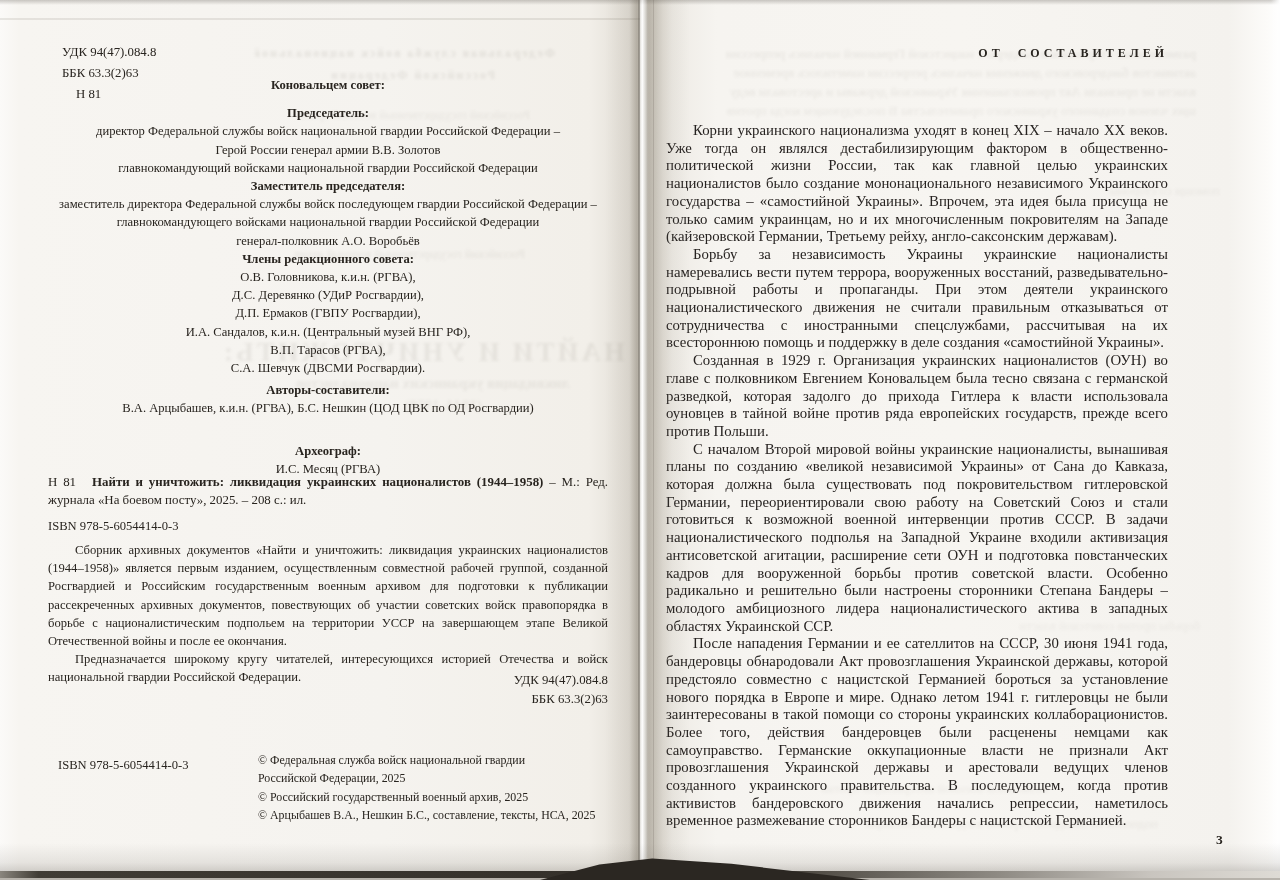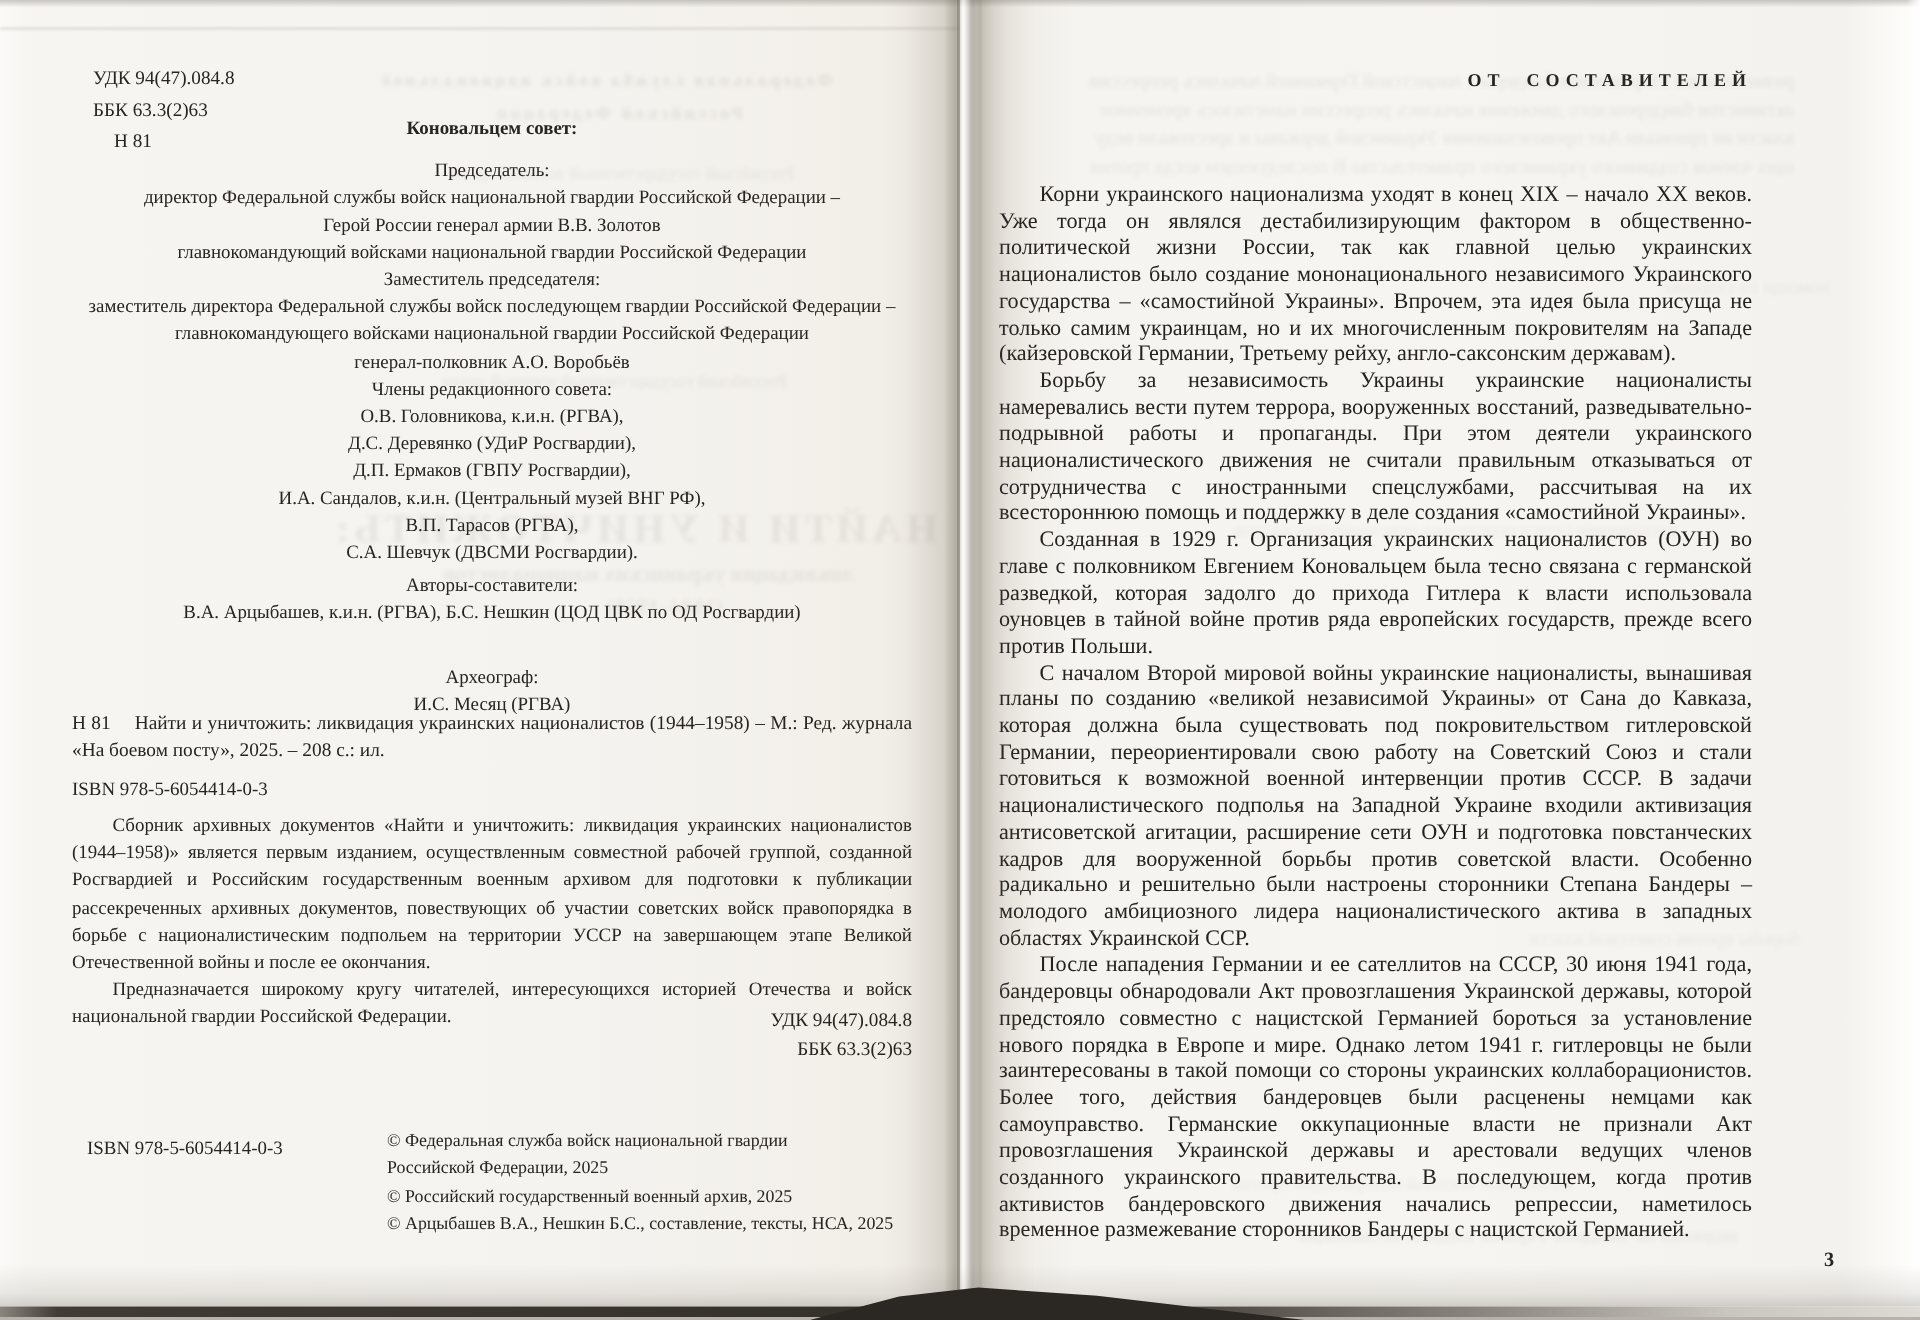--- a/index.html
+++ b/index.html
@@ -8,21 +8,21 @@
   .paper{position:absolute;inset:0;z-index:0;background:
     linear-gradient(90deg,#fbfaf8 0,#f7f5f1 1.5%,#f5f3ef 30%,#f2efe9 46%,
       #e2ded6 49.2%,#ccc7bc 49.8%,#fdfdfc 50.15%,#d6d1c7 50.7%,#eeebe5 52.5%,
       #f6f4f0 56%,#f7f5f1 75%,#f4f2ee 96%,#fcfbf9 99%,#ffffff 100%)}
   .layer{position:absolute;inset:0}
   .bleed-layer{z-index:1}
   .text-layer{z-index:2}
   .fx-layer{z-index:3;pointer-events:none}
   .bleed{position:absolute;transform:scaleX(-1);filter:blur(1.4px);color:#6d675c;
          white-space:nowrap;overflow:hidden;line-height:1.2}
-  .bold{font-weight:normal}
+  .bold{font-weight:bold}
   
   .udk-block{position:absolute;left:62px;top:42px;font-size:12.8px;line-height:21px}
   .udk-block .indent{padding-left:14px}
   .ed-col{position:absolute;left:48px;top:76px;width:560px;text-align:center;
           font-size:12.6px;line-height:18.2px}
   .ed-title{font-weight:bold;margin-bottom:10px}
   .sec-authors{margin-top:4px}
   .sec-archeo{margin-top:24px}
   .catalog{position:absolute;left:48px;top:473px;width:560px;text-align:justify;
            font-size:12.9px;line-height:18.4px}

